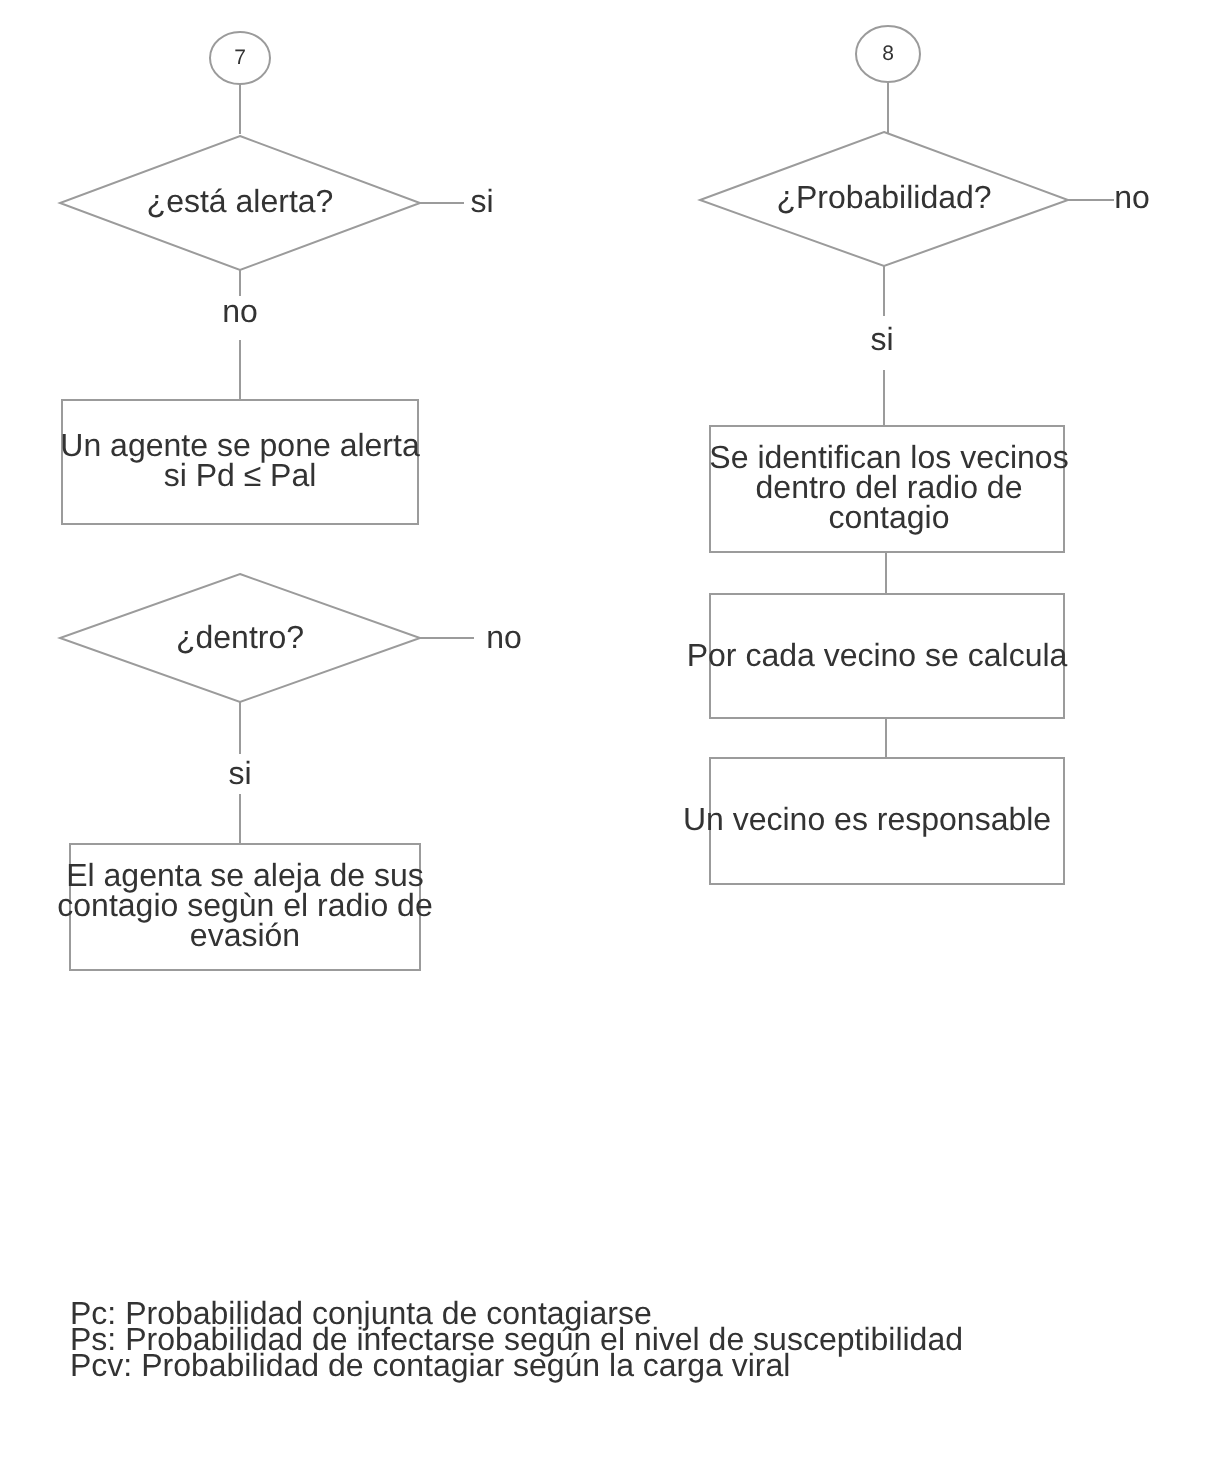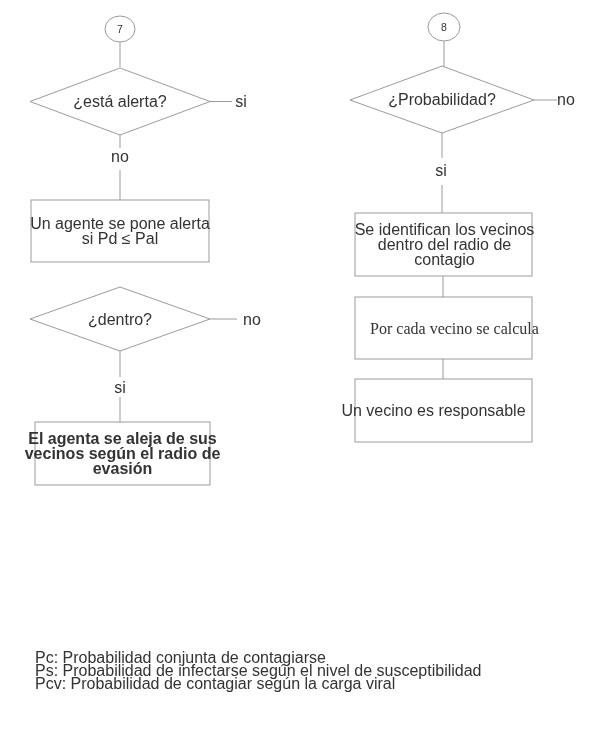--- a/index.html
+++ b/index.html
@@ -90,40 +90,40 @@
   <div class="txt" style="left:103px;top:150px;width:34px;height:13px;">no</div>
   <div class="txt" style="left:31px;top:200px;width:178px;height:62px;border-radius:20px;">
     <div>
       <span class="line">Un agente se pone alerta</span>
       <span class="line">si Pd ≤ Pal</span>
     </div>
   </div>
   <div class="txt" style="left:30px;top:287px;width:180px;height:64px;">¿dentro?</div>
   <div class="txt" style="left:238px;top:313px;width:28px;height:13px;">no</div>
   <div class="txt" style="left:107px;top:381px;width:26px;height:13px;">si</div>
-  <div class="txt" style="left:35px;top:422px;width:175px;height:63px;font-weight:bold;">
+  <div class="txt" style="left:35px;top:422px;width:175px;height:63px;">
     <div>
       <span class="line">El agenta se aleja de sus</span>
-      <span class="line">vecinos según el radio de</span>
+      <span class="line">contagio segùn el radio de</span>
       <span class="line">evasión</span>
     </div>
   </div>
 
   <div class="txt small" style="left:428px;top:13px;width:32px;height:28px;">8</div>
   <div class="txt" style="left:350px;top:66px;width:184px;height:67px;">¿Probabilidad?</div>
   <div class="txt" style="left:553px;top:93px;width:26px;height:13px;">no</div>
   <div class="txt" style="left:429px;top:164px;width:24px;height:13px;">si</div>
   <div class="txt" style="left:356px;top:213px;width:177px;height:63px;">
     <div>
       <span class="line">Se identifican los vecinos</span>
       <span class="line">dentro del radio de</span>
       <span class="line">contagio</span>
     </div>
   </div>
-  <div class="txt" style="left:374px;top:297px;width:161px;height:62px;font-family:Liberation Serif, serif;">
+  <div class="txt" style="left:358px;top:297px;width:161px;height:62px;">
     <div>
       <span class="line">Por cada vecino se calcula</span>
     </div>
   </div>
   <div class="txt" style="left:355px;top:379px;width:157px;height:63px;">
     <div>
       <span class="line">Un vecino es responsable</span>
     </div>
   </div>
 

